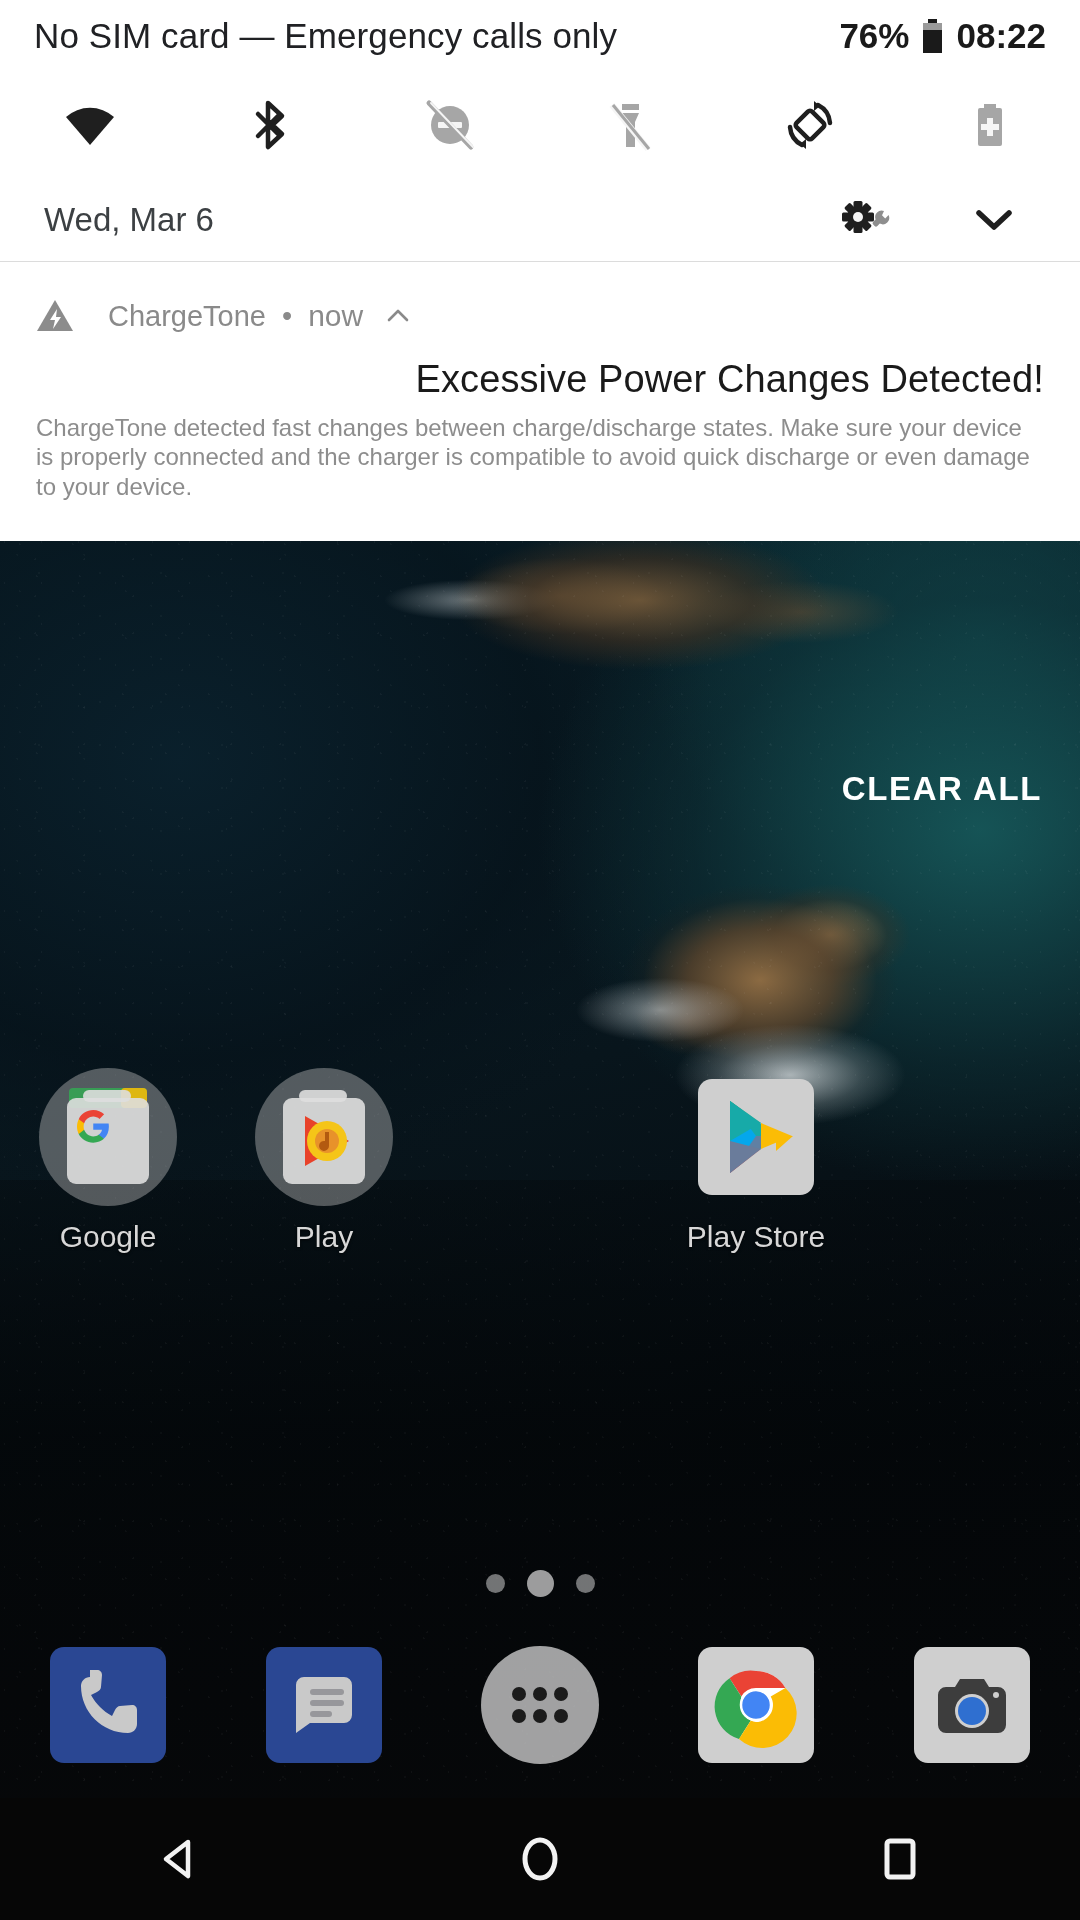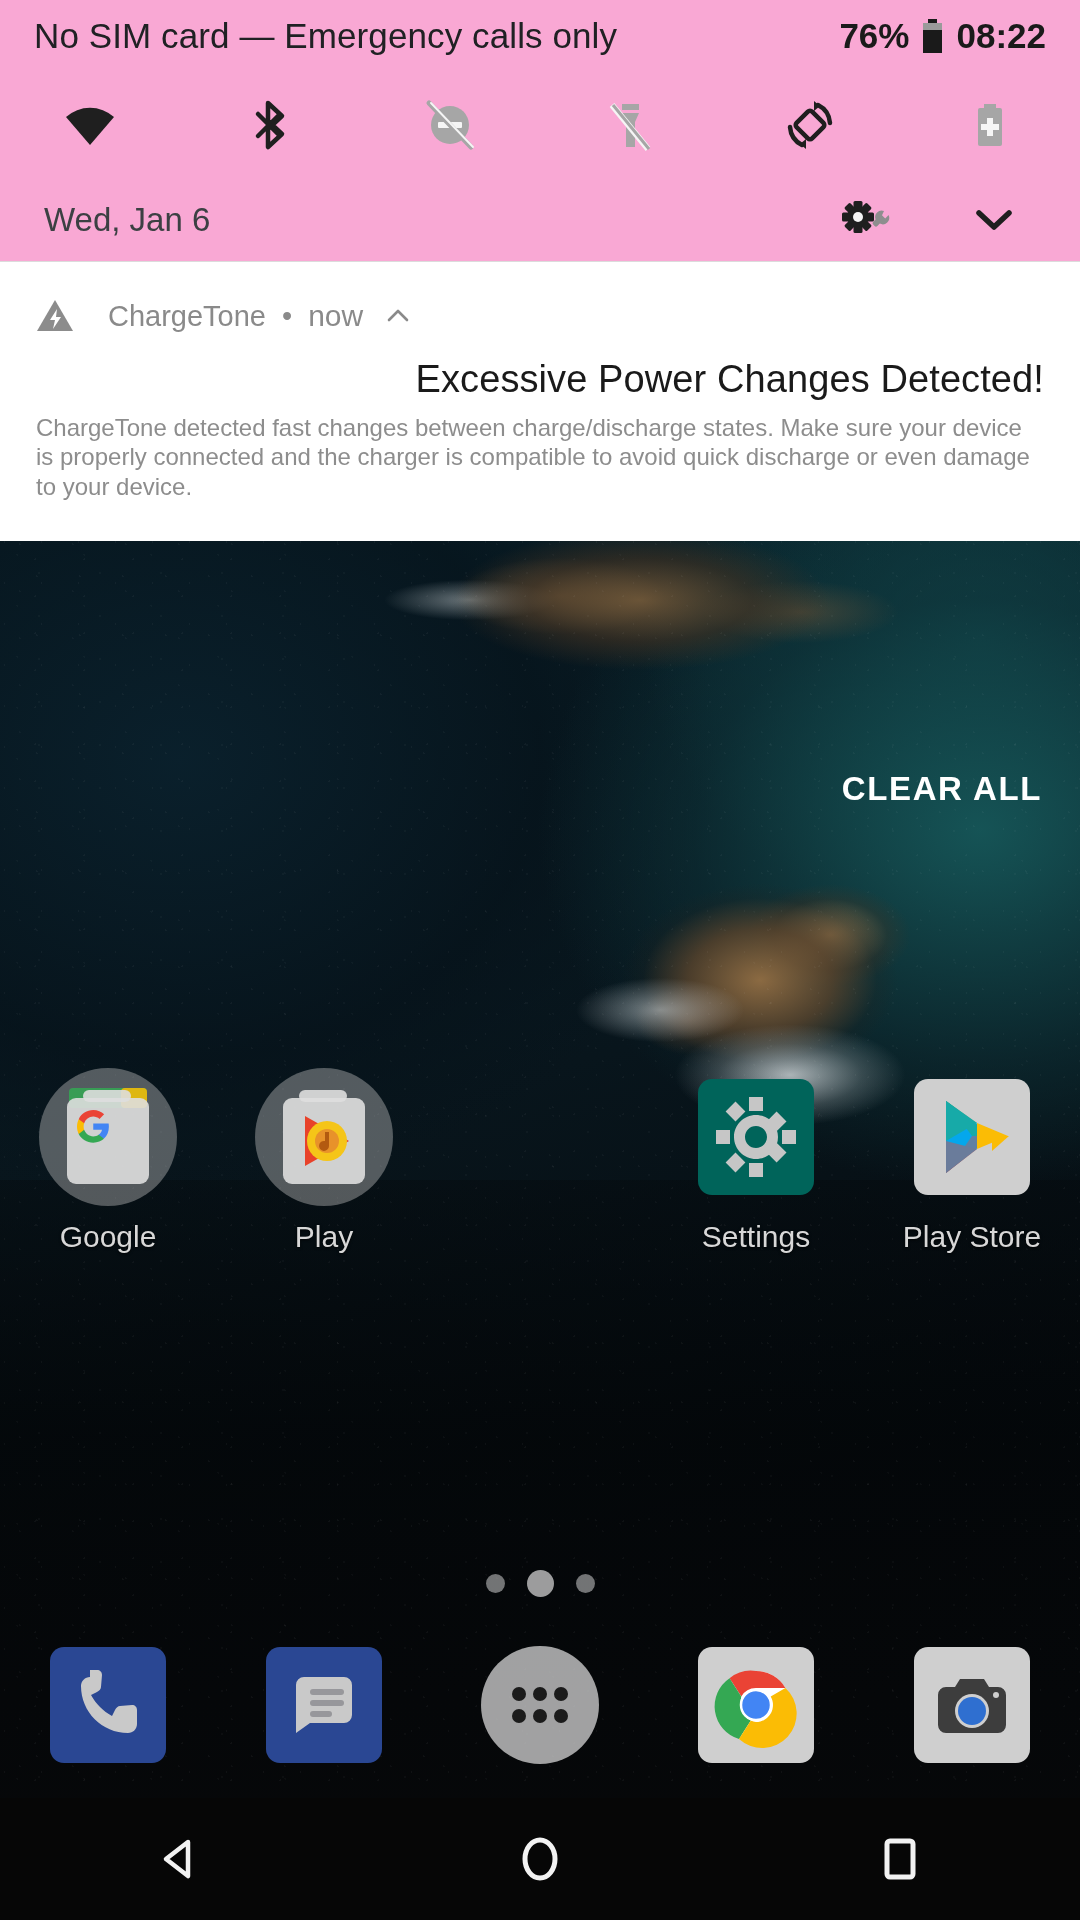--- a/index.html
+++ b/index.html
@@ -47,21 +47,21 @@
   }
   
   #wallpaper-bottom{
     position:absolute; left:0; right:0; top:1180px; bottom:0;
     background:linear-gradient(180deg, rgba(4,8,11,.35) 0%, rgba(3,6,8,.8) 35%, #050709 70%, #070809 100%);
   }
 
   
   #shade{
     position:absolute; top:0; left:0; width:1080px;
-    background:#f9a8d4;
+    background:#ffffff;
   }
   
   #statusbar{
     height:72px; display:flex; align-items:center;
     padding:0 34px; color:#1a1a1a;
   }
   #carrier{ font-size:35px; letter-spacing:.1px; color:#202124; }
   #status-right{ margin-left:auto; display:flex; align-items:center; gap:14px;text-align:right; }
   #battery-pct{ font-size:35px; font-weight:700; color:#1a1a1a; }
   .batt-glyph{
@@ -211,30 +211,20 @@
         <circle cx="62" cy="61" r="20" fill="#f5c518"></circle>
         <circle cx="62" cy="61" r="12" fill="#e8922a"></circle>
         <path d="M64 52 v14 a5 5 0 1 1 -4 -5 v-9z" fill="#b35a10"></path>
       </svg>
     </div>
     <div class="app-label">Play</div>
   </div>
 
   <div class="app-cell"></div>
 
-  <div class="app-cell">
-    <div class="app-icon-wrap">
-      <svg class="sq-icon" viewBox="0 0 116 116">
-        <rect x="0" y="0" width="116" height="116" rx="8" fill="#00645a"></rect>
-        <path fill="#c6c6c6" d="M58 36c-12.2 0-22 9.8-22 22s9.8 22 22 22 22-9.8 22-22-9.8-22-22-22zm0 33c-6.1 0-11-4.9-11-11s4.9-11 11-11 11 4.9 11 11-4.9 11-11 11z"></path>
-        <path fill="#c6c6c6" d="M51 18h14v14H51zm0 66h14v14H51zM18 51h14v14H18zm66 0h14v14H84zM27.6 32.5l9.9-9.9 9.9 9.9-9.9 9.9zm41.1 41.1l9.9-9.9 9.9 9.9-9.9 9.9zM27.6 83.5l9.9-9.9 9.9 9.9-9.9 9.9zm41.1-41.1l9.9-9.9 9.9 9.9-9.9 9.9z"></path>
-      </svg>
-    </div>
-    <div class="app-label">Settings</div>
-  </div>
 
   <div class="app-cell">
     <div class="app-icon-wrap">
       <svg class="sq-icon" viewBox="0 0 116 116">
         <rect x="0" y="0" width="116" height="116" rx="10" fill="#cfcfcf"></rect>
         <path d="M32 22 L78 57 L32 94 Z" fill="#00a0e9" opacity=".95"></path>
         <path d="M32 22 L78 57 L58 57 Z" fill="#34a853"></path>
         <path d="M78 57 L95 57 L78 72 Z" fill="#fbbc05"></path>
         <path d="M58 57 L78 57 L32 94 Z" fill="#ea4335" opacity=".9"></path>
         <path d="M32 22 L63 44 L32 62 Z" fill="#34a853"></path>
@@ -392,21 +382,21 @@
         <rect x="22" y="7" width="12" height="5" fill="#a6a6a6"></rect>
         <rect x="16" y="11" width="24" height="38" rx="2" fill="#a6a6a6"></rect>
         <rect x="25" y="21" width="6" height="18" fill="#f5f5f5"></rect>
         <rect x="19" y="27" width="18" height="6" fill="#f5f5f5"></rect>
       </svg>
     </div>
 
   </div>
 
   <div id="date-row">
-    <div id="date-text">Wed, Jan 6</div>
+    <div id="date-text">Wed, Mar 6</div>
     <div id="date-actions">
       <div style="display:flex;align-items:center;">
         <svg width="58" height="42" viewBox="0 0 58 42">
           <g fill="#1f1f1f">
             <path d="M18 7 A11 11 0 1 0 18 29 A11 11 0 1 0 18 7 Z"></path>
             <rect x="13.5" y="2" width="9" height="7" rx="1.5"></rect>
             <rect x="13.5" y="27" width="9" height="7" rx="1.5"></rect>
             <rect x="2" y="13.5" width="7" height="9" rx="1.5"></rect>
             <rect x="27" y="13.5" width="7" height="9" rx="1.5"></rect>
             <rect x="5.3" y="5.3" width="8" height="7" rx="1.5" transform="rotate(-45 9.3 8.8)"></rect>

